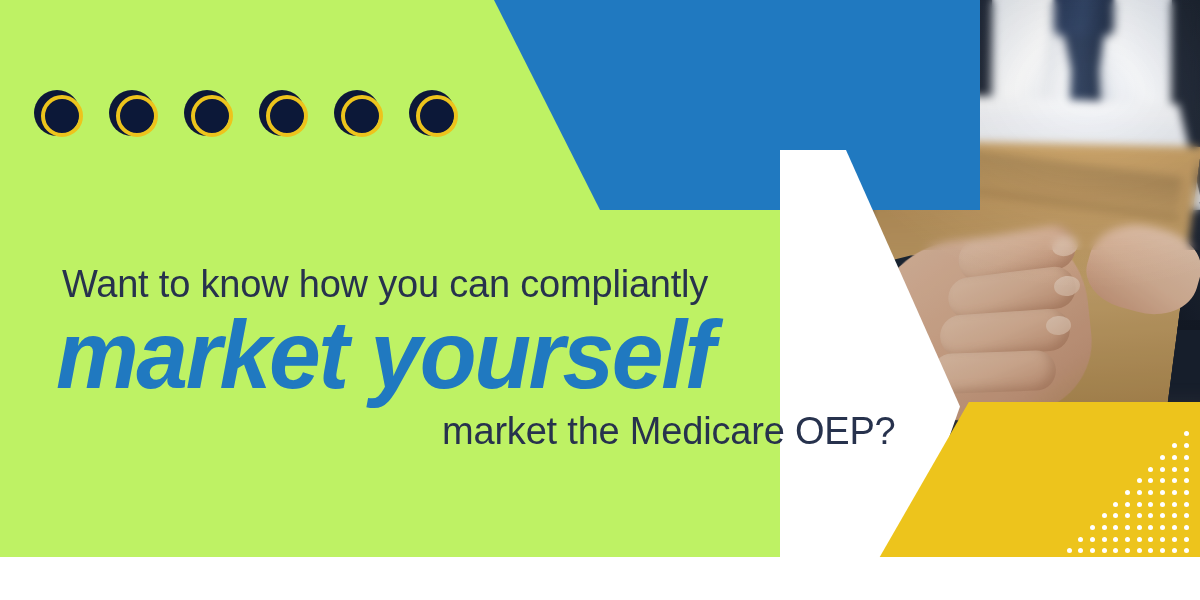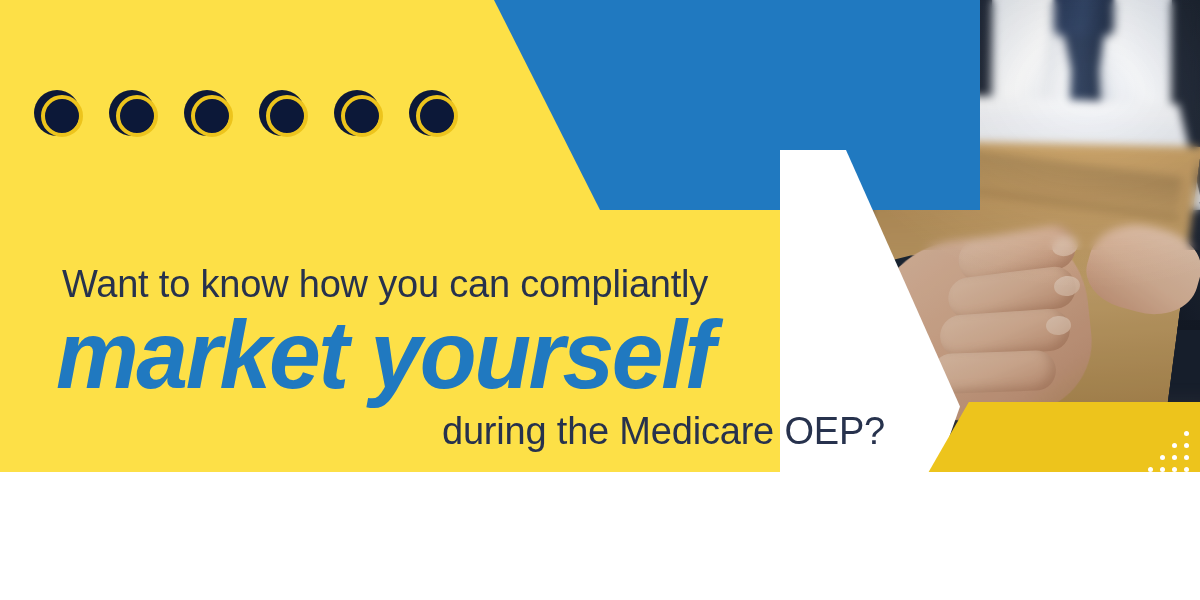--- a/index.html
+++ b/index.html
@@ -9,22 +9,22 @@
     width: 1200px;
     height: 600px;
     overflow: hidden;
     background: #ffffff;
     font-family: "Liberation Sans", sans-serif;
   }
 
   #banner {
     position: relative;
     width: 1200px;
-    height: 472px;
-    background: #fde047;
+    height: 557px;
+    background: #bef264;
     overflow: hidden;
   }
 
   
   .photo-layer {
     position: absolute;
     top: 0;
     left: 840px;
     width: 360px;
     height: 600px;
@@ -498,16 +498,16 @@
       </div>
       <div class="deco-circle">
         <div class="disc" style="background: rgb(12, 24, 56);"></div>
         <div class="ring" style="border-color: rgb(237, 196, 28);"></div>
       </div>
     </div>
 
   <div class="copy">
     <div class="line-top">Want to know how you can compliantly</div>
     <div class="line-main">market yourself</div>
-    <div class="line-bottom">during the Medicare OEP?</div>
+    <div class="line-bottom">market the Medicare OEP?</div>
   </div>
 
 </div>
 
 </body></html>

